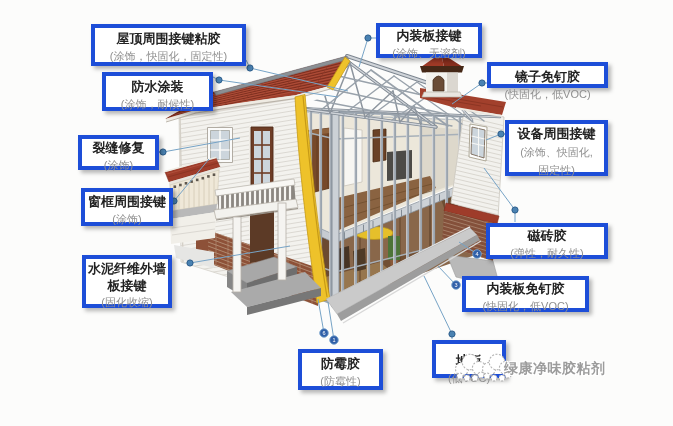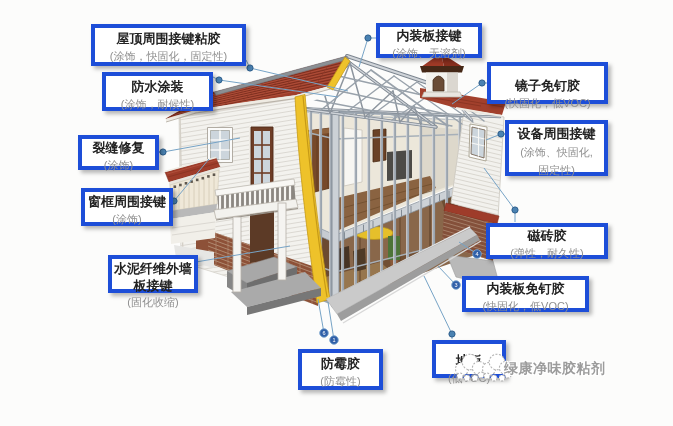--- a/index.html
+++ b/index.html
@@ -584,31 +584,31 @@
 <div class="lbl" style="left:78px;top:135px;width:81px;height:35px;">
       <div class="t1">裂缝修复</div>
       <div class="t2">(涂饰)</div>
     </div>
 
 <div class="lbl" style="left:81px;top:188px;width:92px;height:38px;padding-top:1px;">
       <div class="t1">窗框周围接键</div>
       <div class="t2">(涂饰)</div>
     </div>
 
-<div class="lbl" style="left:108px;top:255px;width:90px;height:38px;padding-top:1px;">
+<div class="lbl" style="left:82px;top:255px;width:90px;height:53px;padding-top:1px;">
       <div class="t1" style="line-height:17px;">水泥纤维外墙<br>板接键</div>
       <div class="t2">(固化收缩)</div>
     </div>
 
 <div class="lbl" style="left:376px;top:23px;width:106px;height:35px;">
       <div class="t1">内装板接键</div>
       <div class="t2">(涂饰、无溶剂)</div>
     </div>
 
-<div class="lbl" style="left:487px;top:62px;width:121px;height:42px;padding-top:11px;">
+<div class="lbl" style="left:487px;top:62px;width:121px;height:26px;padding-top:2px;">
       <div class="t1">镜子免钉胶</div>
       <div class="t2">(快固化，低VOC)</div>
     </div>
 
 <div class="lbl" style="left:505px;top:120px;width:103px;height:56px;padding-top:1px;">
       <div class="t1">设备周围接键</div>
       <div class="t2" style="line-height:18px;">(涂饰、快固化,<br>固定性)</div>
     </div>
 
 <div class="lbl" style="left:486px;top:223px;width:122px;height:36px;">

